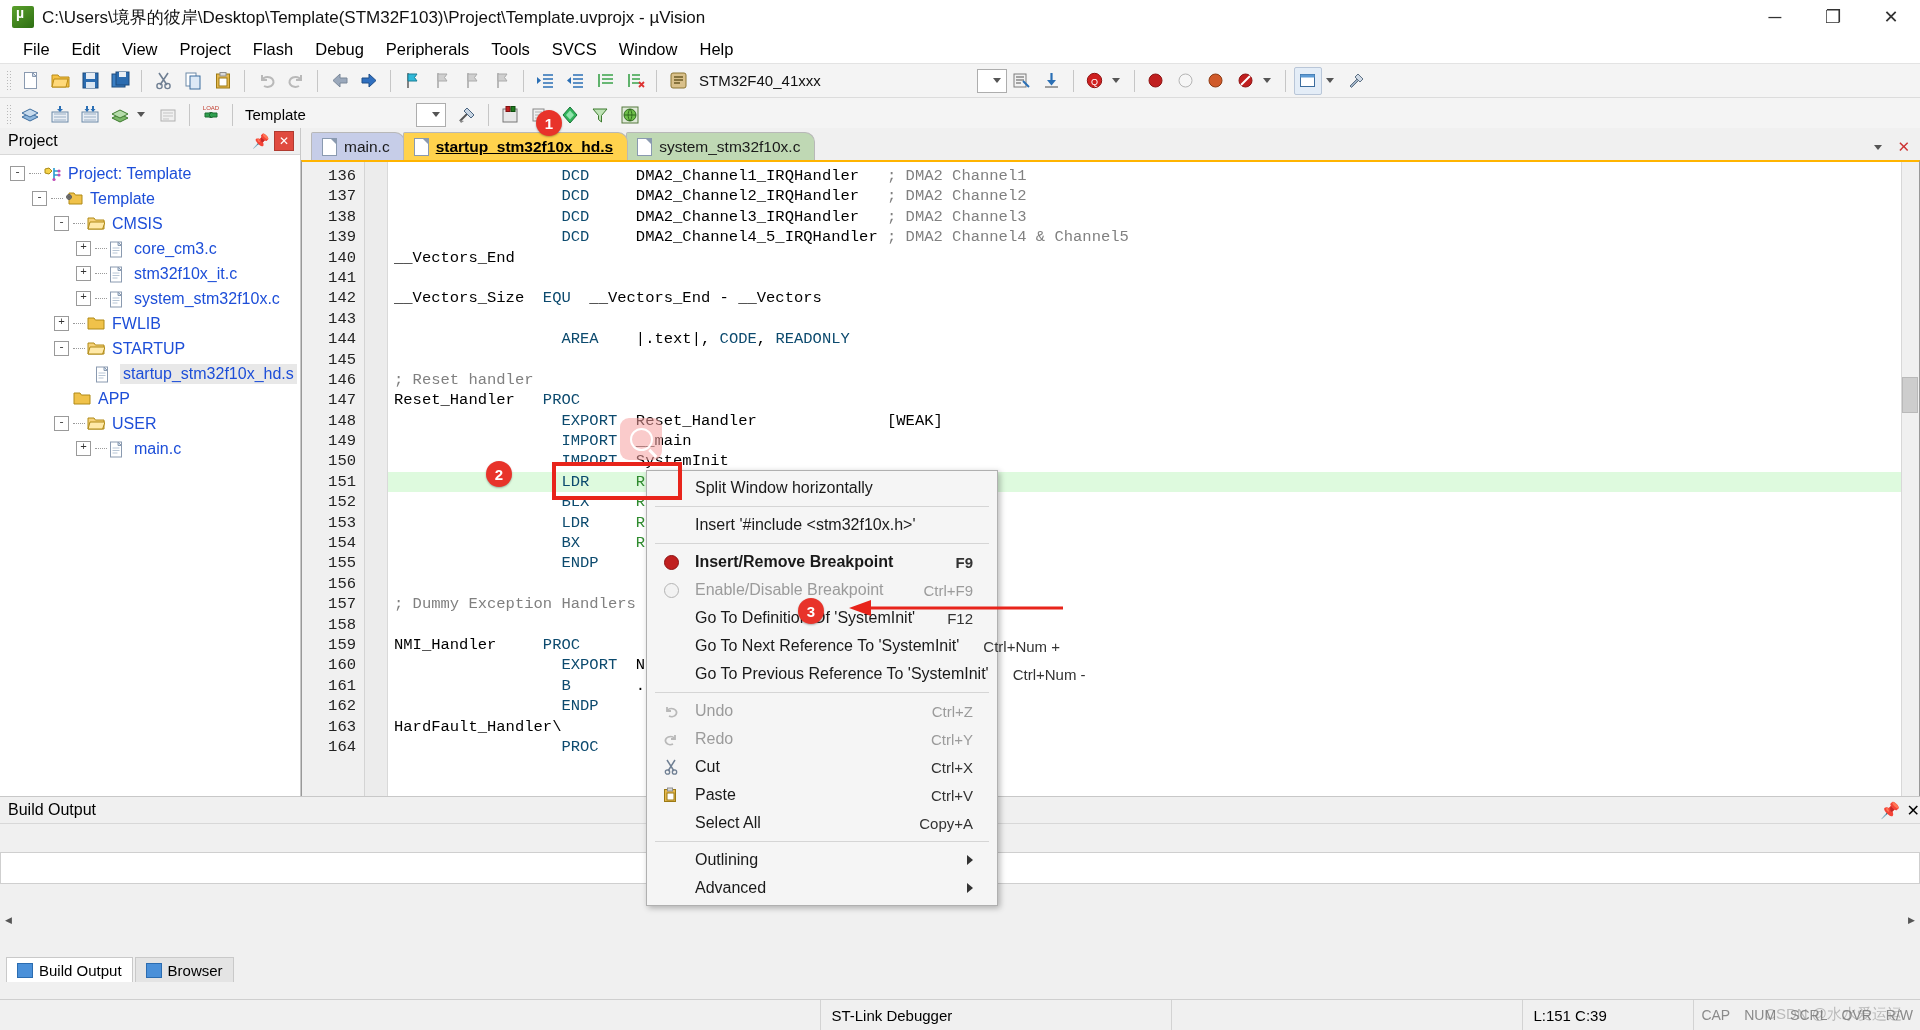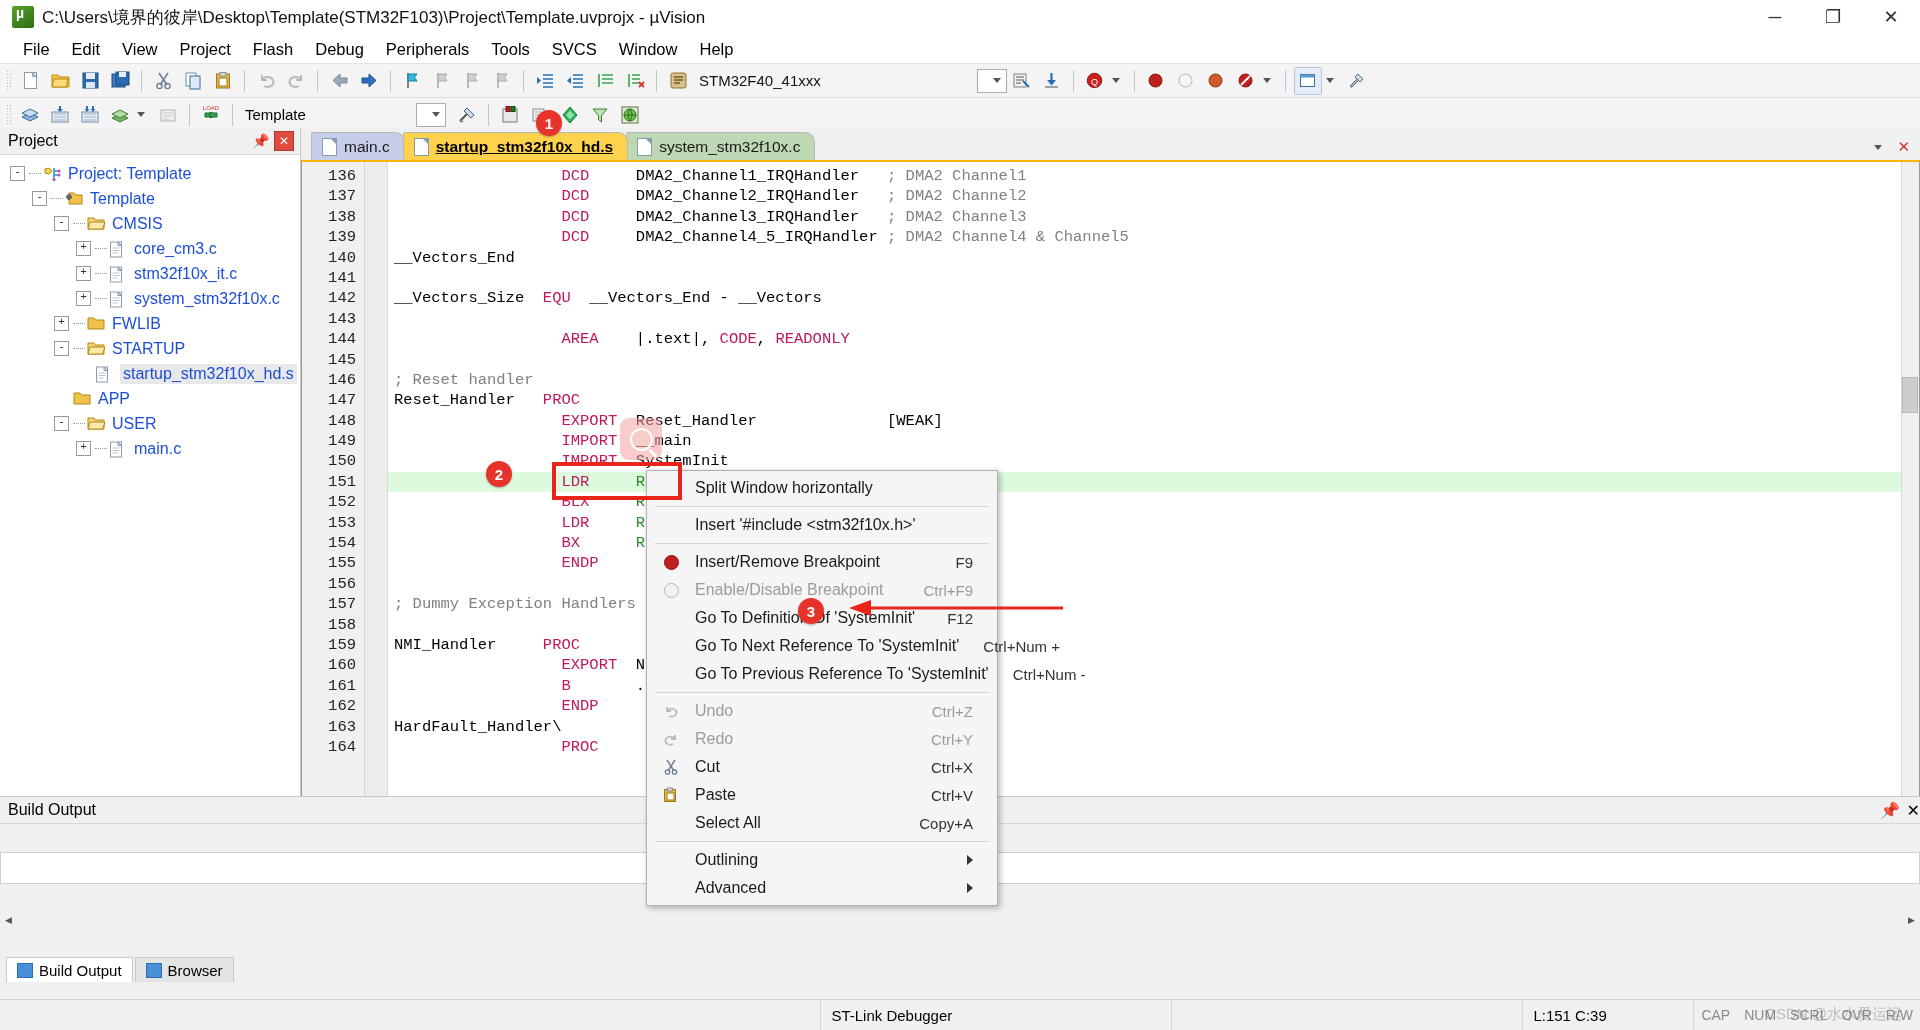--- a/index.html
+++ b/index.html
@@ -71,21 +71,21 @@
   .tabfile{width:13px;height:16px;background:#fff;border:1px solid #8a9ab0;position:relative;flex:none;}
   .tabfile::after{content:"";position:absolute;right:0;top:0;border-top:5px solid #8a9ab0;border-left:5px solid transparent;}
   .tabbar-right{margin-left:auto;display:flex;align-items:center;gap:10px;padding-right:10px;padding-bottom:4px;}
   .editor{flex:1;display:flex;background:#fff;border:1px solid #999;border-top:2px solid #ffb400;position:relative;overflow:hidden;min-height:0;}
   .gutter{width:62px;background:#f0f0f0;border-right:1px solid #d4d4d4;flex:none;padding-top:4px;}
   .gutter div{height:20.4px;line-height:20.4px;text-align:right;padding-right:8px;font-family:"Liberation Mono",monospace;font-size:15.5px;color:#222;}
   .marker{width:22px;background:#ececec;border-right:1px solid #d9d9d9;flex:none;}
   .code{flex:1;padding-top:4px;font-family:"Liberation Mono",monospace;font-size:15.5px;color:#000;position:relative;overflow:hidden;white-space:pre;}
   .cl{height:20.4px;line-height:20.4px;padding-left:6px;}
   .cl.hl{background:#defade;}
-  .kw{color:#be185d;}
+  .kw{color:#0c4a6e;}
   .cm{color:#808080;}
   .reg{color:#2e8b2e;}
   .sel{background:#bcd8f5;}
   .ed-vscroll{position:absolute;right:0;top:0;width:17px;bottom:0;background:#f0f0f0;border-left:1px solid #d8d8d8;}
   .ed-vthumb{position:absolute;right:1px;top:215px;width:14px;height:34px;background:#cdcdcd;border:1px solid #b9b9b9;}
   .ed-hbar{height:18px;background:#f0f0f0;display:flex;align-items:center;border:1px solid #cfcfcf;border-top:none;}
   .ed-hthumb{height:14px;background:#cdcdcd;border:1px solid #bdbdbd;}
   .ed-tabs{height:28px;background:#f0f0f0;display:flex;align-items:flex-end;padding-left:6px;}
   .etab{height:24px;display:flex;align-items:center;padding:0 12px;font-size:15.5px;color:#000;}
   .etab.active{font-weight:bold;border:1px solid #b5b5b5;border-bottom:none;background:#fff;transform:skewX(0deg);}
@@ -101,21 +101,21 @@
   
   .statusbar{position:absolute;left:0;right:0;bottom:0;height:30px;background:#f0f0f0;border-top:1px solid #cfcfcf;display:flex;align-items:center;font-size:15px;color:#000;}
   .sb-cell{height:30px;display:flex;align-items:center;padding:0 10px;border-right:1px solid #d3d3d3;}
   .sb-flex{flex:1;border-right:1px solid #d3d3d3;height:30px;}
   .sb-ind{padding:0 7px;color:#8a8a8a;font-size:14px;}
 
   
   .ctxmenu{position:absolute;left:646px;top:470px;width:350px;background:#f5f5f5;border:1px solid #b0b0b0;
      box-shadow:2px 2px 6px rgba(0,0,0,.28);z-index:60;padding:3px 0;font-size:16px;}
   .mi{height:28px;display:flex;align-items:center;position:relative;padding-left:48px;padding-right:24px;color:#1a1a1a;white-space:nowrap;}
-  .mi.bold{font-weight:normal;justify-content:space-between;}
+  .mi.bold{font-weight:bold;justify-content:space-between;}
   .mi.disabled{color:#9b9b9b;}
   .mi .sc{margin-left:auto;padding-left:24px;font-size:15px;color:#333;}
   .mi.disabled .sc{color:#9b9b9b;}
   .mi .mico{position:absolute;left:14px;top:50%;transform:translateY(-50%);width:20px;height:20px;display:flex;align-items:center;justify-content:center;}
   .mi .arrw{margin-left:auto;width:0;height:0;border-top:5px solid transparent;border-bottom:5px solid transparent;border-left:6px solid #333;}
   .msep{height:1px;background:#d5d5d5;margin:4px 8px;}
   .bp-dot{width:13px;height:13px;border-radius:50%;background:#c01f1f;border:1px solid #8e1212;}
   .bp-ring{width:13px;height:13px;border-radius:50%;background:#f2f2f2;border:1px solid #b4b4b4;}
 
   

